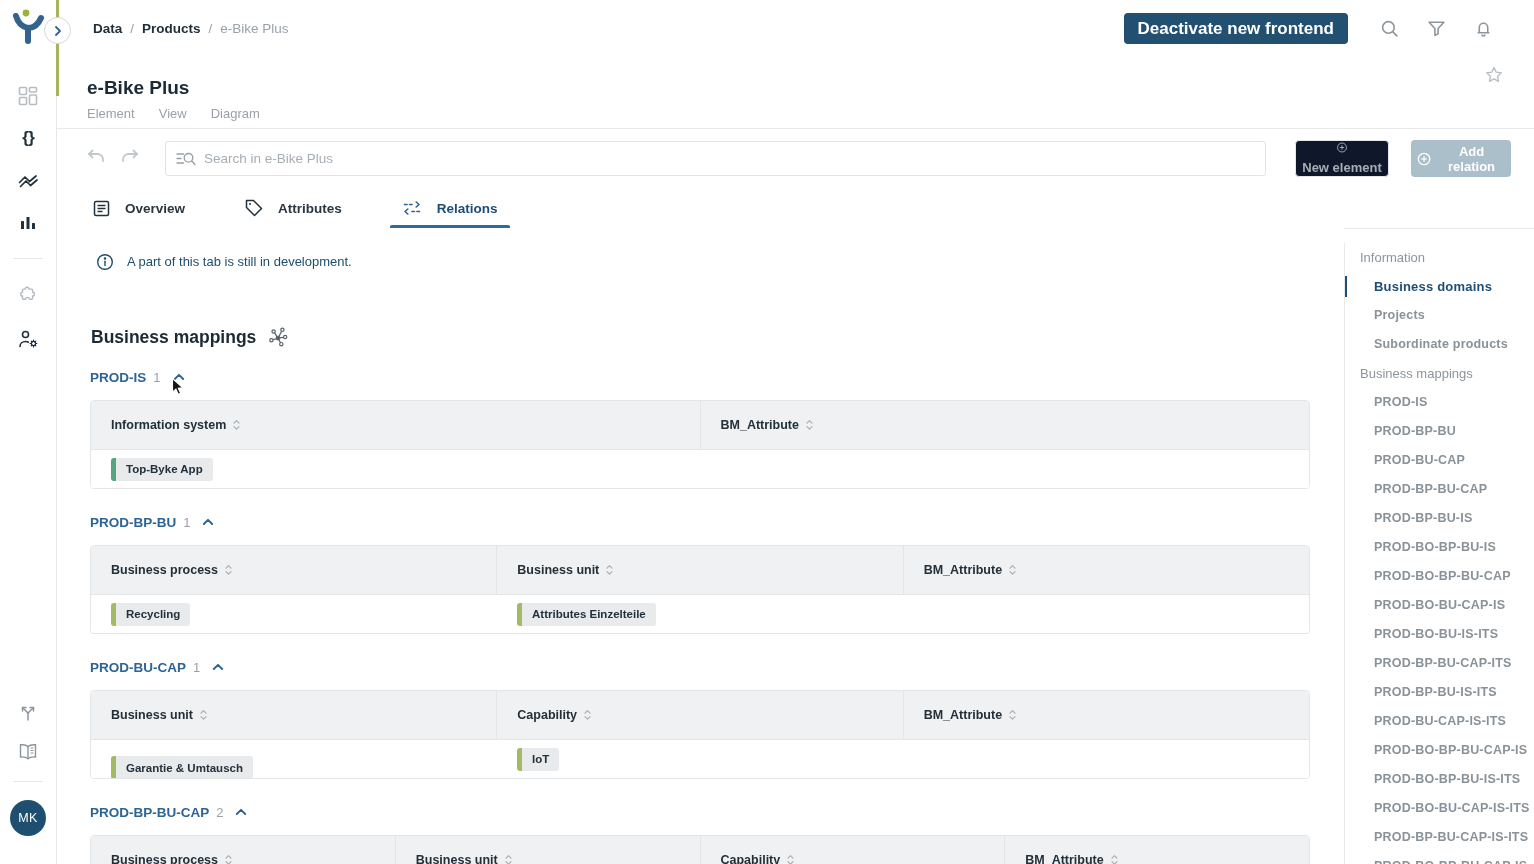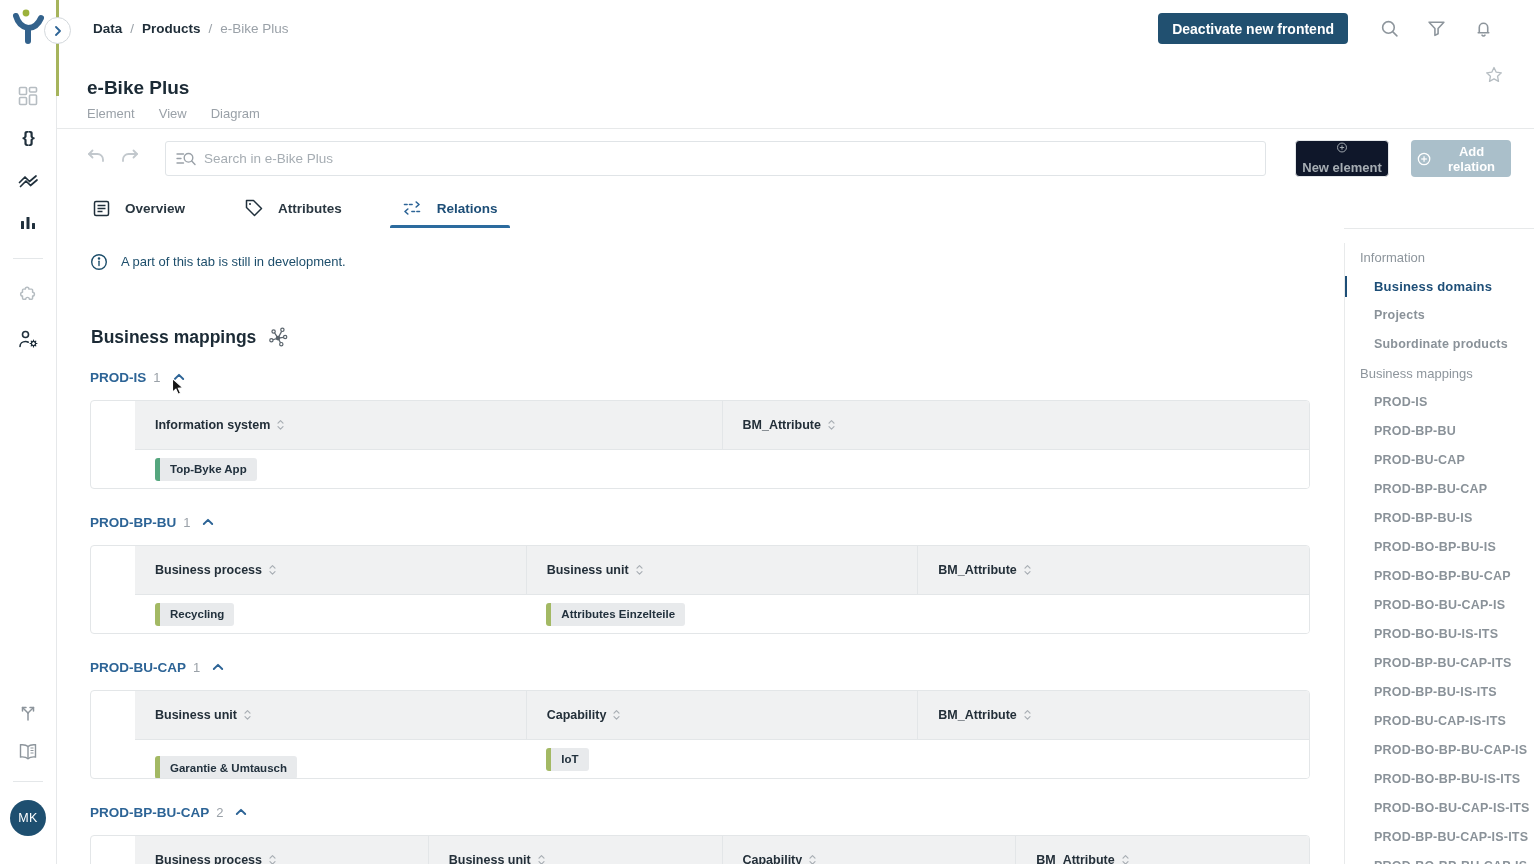--- a/index.html
+++ b/index.html
@@ -24,21 +24,21 @@
 
   
   .header{position:absolute;left:57px;top:0;right:0;height:128px;background:#fff;
           border-bottom:1px solid #e7e9ea;}
   .breadcrumb{position:absolute;left:36px;top:21px;font-size:13.5px;display:flex;gap:8px;align-items:center;}
   .crumb{font-weight:700;color:#1f2d38;cursor:pointer;}
   .crumb-sep{color:#9aa1a8;font-weight:400;}
   .crumb-current{color:#9aa1a8;font-weight:400;}
   .top-actions{position:absolute;right:41px;top:13px;display:flex;align-items:center;gap:28px;}
   .deactivate-btn{background:#215070;color:#fff;border:none;border-radius:4px;height:31px;
-                  padding:0 14px;font-size:14px;font-weight:700;cursor:pointer;margin-right:4px;
+                  padding:0 14px;font-size:17px;font-weight:700;cursor:pointer;margin-right:4px;
                   font-family:"Liberation Sans",sans-serif;}
   .icon-btn{cursor:pointer;background:none;border:none;padding:0;}
   .page-title{position:absolute;left:30px;top:64px;font-size:19px;font-weight:700;color:#1b2a35;}
   .star{position:absolute;right:30px;top:65px;cursor:pointer;}
   .page-menu{position:absolute;left:30px;top:106px;display:flex;gap:24px;font-size:13px;color:#9aa1a8;}
   .page-menu span{cursor:pointer;}
 
   
   .toolbar{position:absolute;left:57px;top:129px;right:0;height:60px;background:#fff;}
   .undo-redo{position:absolute;left:30px;top:20px;display:flex;gap:16px;}
@@ -63,31 +63,31 @@
   .tab{display:flex;align-items:center;gap:15px;padding:0 30px;height:38px;cursor:pointer;
        font-size:13.5px;font-weight:600;color:#2a3741;position:relative;}
   .tab:first-child{padding-left:36px;}
   .tab.active{color:#1d4e77;font-weight:700;}
   .tab.active::after{content:"";position:absolute;left:18px;right:18px;bottom:-1px;height:3px;
                      background:#2c6b9e;border-radius:2px 2px 0 0;}
   .tab:first-child.active::after{left:24px;}
 
   
   .content{position:absolute;left:57px;top:228px;width:1287px;bottom:0;background:#fff;overflow:hidden;}
-  .notice{position:absolute;top:25px;left:33px;display:flex;gap:13px;}
+  .notice{position:absolute;top:25px;left:39px;display:flex;gap:13px;}
   .notice-text{font-size:13px;color:#1d4e6b;line-height:17px;}
   .heading-row{position:absolute;top:98px;left:34px;display:flex;align-items:center;gap:11px;}
   .heading{font-size:17.5px;font-weight:700;color:#1b2a35;}
   .sections{position:absolute;top:138px;left:33px;width:1220px;}
   .sec-head{display:flex;align-items:center;gap:7px;height:22px;margin-top:22px;}
   .section:first-child .sec-head{margin-top:0;}
   .sec-name{font-size:13.5px;font-weight:700;color:#2d6496;cursor:pointer;}
   .sec-count{font-size:13px;color:#9aa1a8;}
   .sec-chev{margin-left:5px;cursor:pointer;display:flex;align-items:center;}
-  .mtable{margin-top:12px;border:1px solid #e3e6e8;border-radius:4px;overflow:hidden;padding-left:44px;}
+  .mtable{margin-top:12px;border:1px solid #e3e6e8;border-radius:4px;overflow:hidden;}
   .thead{display:flex;background:#f0f1f2;height:48px;}
   .hcell{flex:1;display:flex;align-items:center;gap:7px;padding-left:20px;cursor:pointer;}
   .hcell + .hcell{border-left:1px solid #e3e6e8;}
   .hlab{font-size:12.5px;font-weight:700;color:#232f39;}
   .trow{display:flex;height:38px;background:#fff;border-top:1px solid #e3e6e8;}
   .bcell{flex:1;display:flex;align-items:center;padding-left:20px;}
   .chip{display:inline-flex;align-items:center;height:23px;background:#e8eaec;border-radius:3px;
         border-left:5px solid #a3b964;padding:0 10px;font-size:11.5px;font-weight:700;
         color:#22313d;cursor:pointer;white-space:nowrap;}
 

